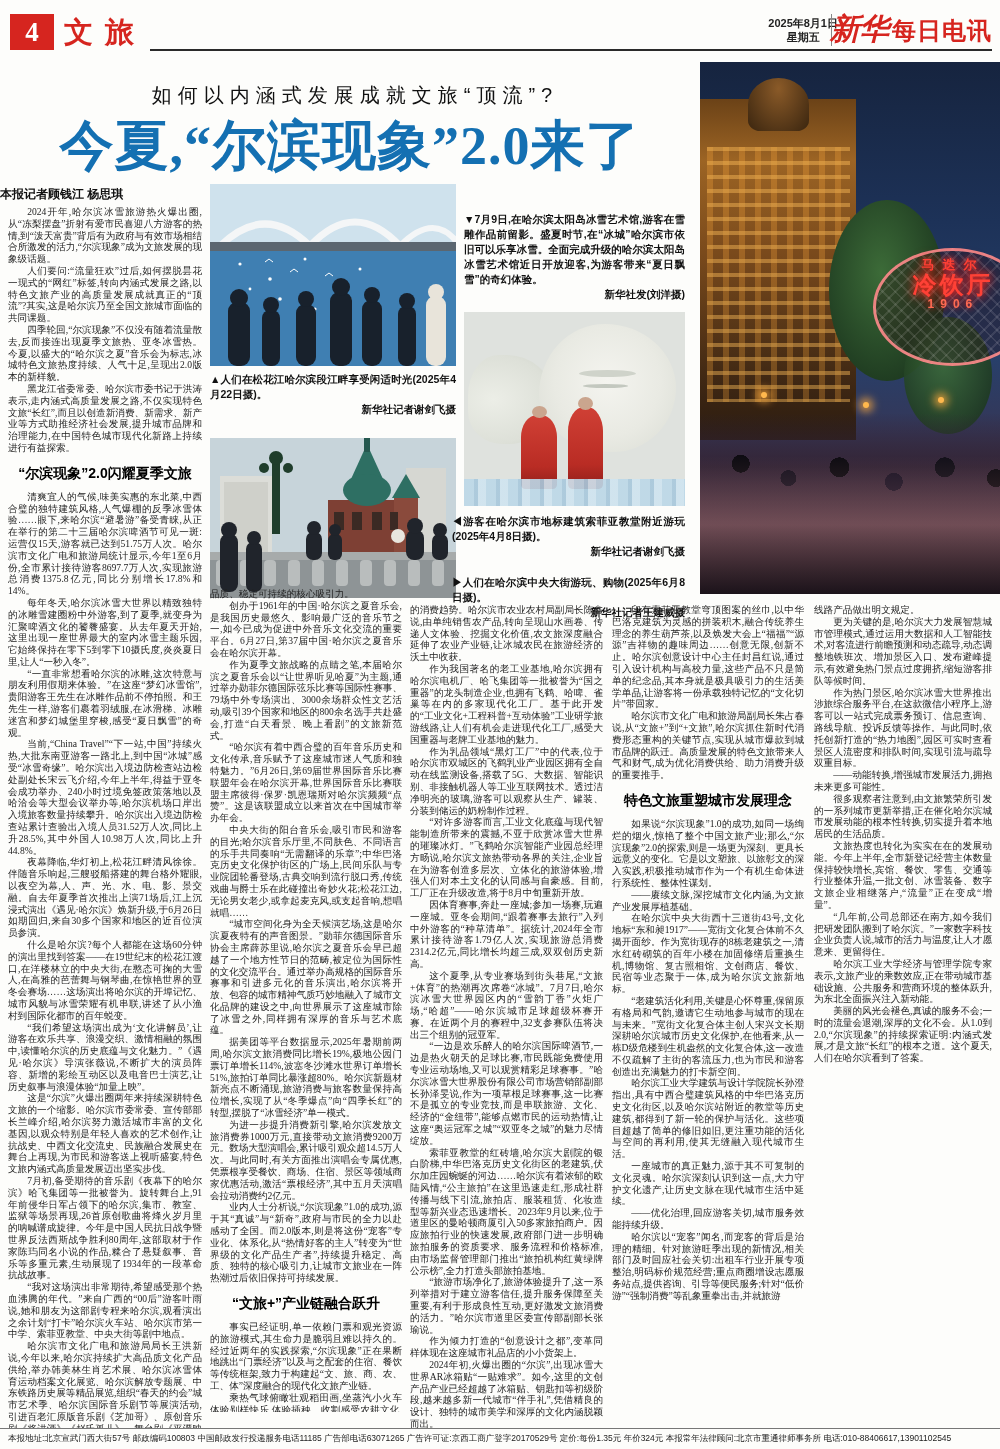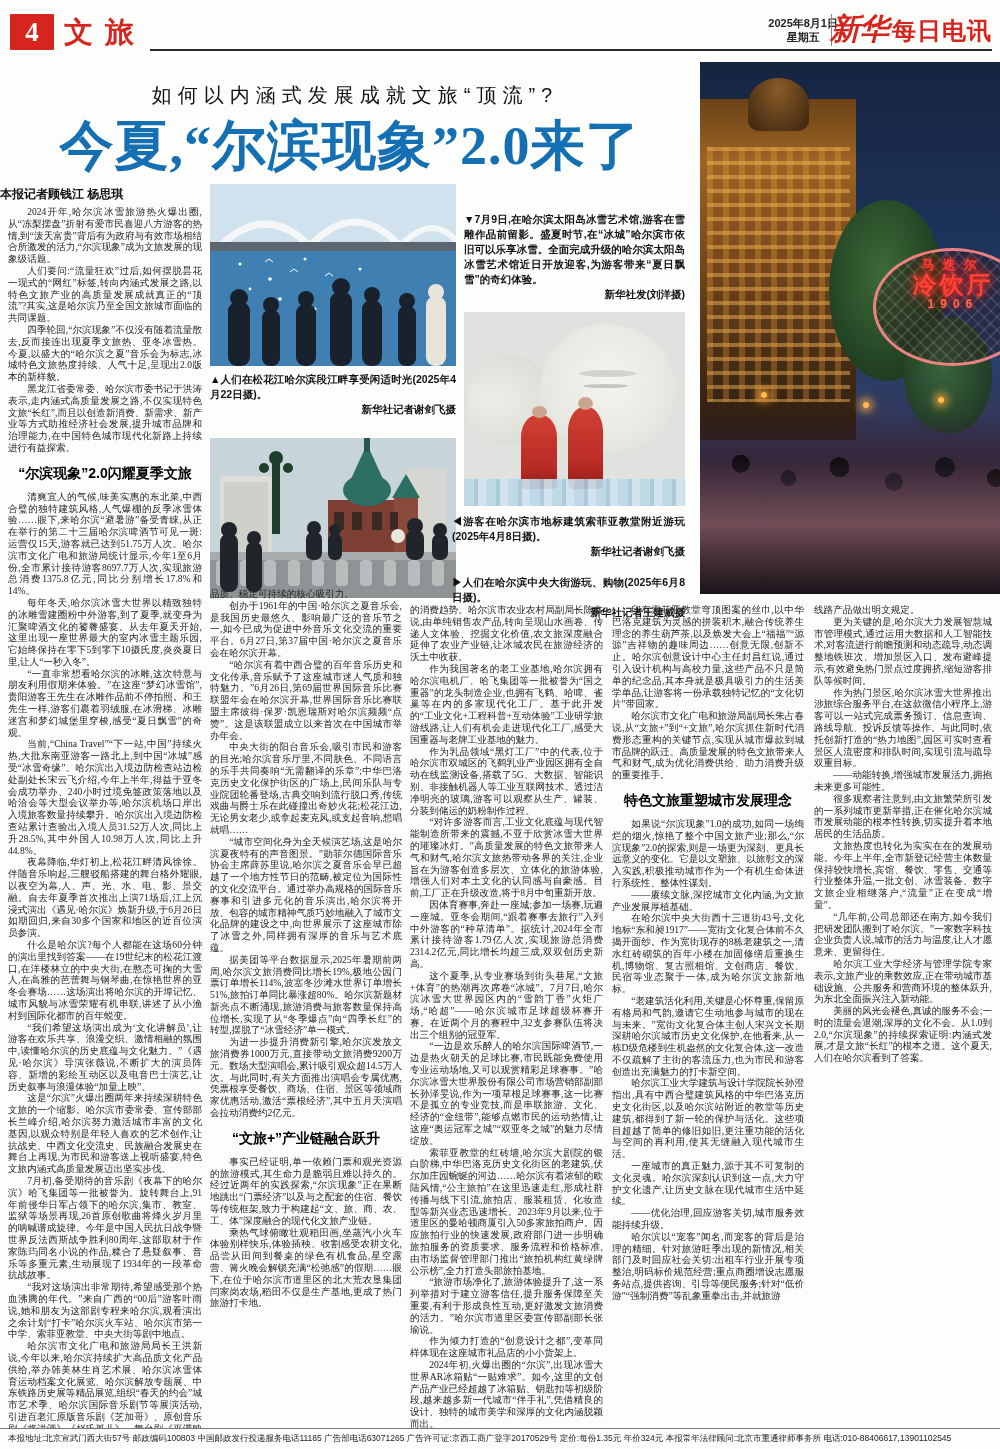--- a/index.html
+++ b/index.html
@@ -263,34 +263,36 @@
       <p>什么是哈尔滨?每个人都能在这场60分钟的演出里找到答案——在19世纪末的松花江渡口,在洋楼林立的中央大街,在憨态可掬的大雪人,在高雅的芭蕾舞与钢琴曲,在惊艳世界的亚冬会赛场……这场演出将哈尔滨的开埠记忆、城市风貌与冰雪荣耀有机串联,讲述了从小渔村到国际化都市的百年蜕变。</p>
       <p>“我们希望这场演出成为‘文化讲解员’,让游客在欢乐共享、浪漫交织、激情相融的氛围中,读懂哈尔滨的历史底蕴与文化魅力。”《遇见·哈尔滨》导演张薇说,不断扩大的演员阵容、新增的彩绘互动区以及电音巴士演艺,让历史叙事与浪漫体验“加量上映”。</p>
       <p>这是“尔滨”火爆出圈两年来持续深耕特色文旅的一个缩影。哈尔滨市委常委、宣传部部长兰峰介绍,哈尔滨努力激活城市丰富的文化基因,以观众特别是年轻人喜欢的艺术创作,让抗战史、中西文化交流史、民族融合发展史在舞台上再现,为市民和游客送上视听盛宴,特色文旅内涵式高质量发展迈出坚实步伐。</p>
       <p>7月初,备受期待的音乐剧《夜幕下的哈尔滨》哈飞集团等一批被誉为。旋转舞台上,91年前侵华日军占领下的哈尔滨,集市、教室、监狱等场景再现,26首原创歌曲将烽火岁月里的呐喊谱成旋律。今年是中国人民抗日战争暨世界反法西斯战争胜利80周年,这部取材于作家陈玙同名小说的作品,糅合了悬疑叙事、音乐等多重元素,生动展现了1934年的一段革命抗战故事。</p>
       <p>“我对这场演出非常期待,希望感受那个热血沸腾的年代。”来自广西的“00后”游客叶雨说,她和朋友为这部剧专程来哈尔滨,观看演出之余计划“打卡”哈尔滨火车站、哈尔滨市第一中学、索菲亚教堂、中央大街等剧中地点。</p>
       <p>哈尔滨市文化广电和旅游局局长王洪新说,今年以来,哈尔滨持续扩大高品质文化产品供给,举办韩美林生肖艺术展、哈尔滨冰雪体育运动档案文化展览、哈尔滨解放专题展、中东铁路历史展等精品展览,组织“春天的约会”城市艺术季、哈尔滨国际音乐剧节等展演活动,引进百老汇原版音乐剧《芝加哥》、原创音乐剧《将进酒》《赵氏孤儿》、舞台剧《平潭映象》、话剧《俗世奇人》等流量剧目,仅上半年就开展专业艺术演出400余场。</p>
     </div>
   <div class="col" id="col2">
       <p class="cont">品质、稳定可持续的核心吸引力。</p>
       <p>创办于1961年的中国·哈尔滨之夏音乐会,是我国历史最悠久、影响最广泛的音乐节之一,如今已成为促进中外音乐文化交流的重要平台。6月27日,第37届中国·哈尔滨之夏音乐会在哈尔滨开幕。</p>
+      <p>作为夏季文旅战略的点睛之笔,本届哈尔滨之夏音乐会以“让世界听见哈夏”为主题,通过举办勋菲尔德国际弦乐比赛等国际性赛事、79场中外专场演出、3000余场群众性文艺活动,吸引39个国家和地区的800余名选手共赴盛会,打造“白天看景、晚上看剧”的文旅新范式。</p>
       <p>“哈尔滨有着中西合璧的百年音乐历史和文化传承,音乐赋予了这座城市迷人气质和独特魅力。”6月26日,第69届世界国际音乐比赛联盟年会在哈尔滨开幕,世界国际音乐比赛联盟主席彼得·保罗·凯恩瑞斯对哈尔滨频频“点赞”。这是该联盟成立以来首次在中国城市举办年会。</p>
       <p>中央大街的阳台音乐会,吸引市民和游客的目光;哈尔滨音乐厅里,不同肤色、不同语言的乐手共同奏响“无需翻译的乐章”;中华巴洛克历史文化保护街区的广场上,民间乐队与专业院团轮番登场,古典交响到流行脱口秀,传统戏曲与爵士乐在此碰撞出奇妙火花;松花江边,无论男女老少,或拿起麦克风,或支起音响,想唱就唱……</p>
       <p>“城市空间化身为全天候演艺场,这是哈尔滨夏夜特有的声音图景。”勋菲尔德国际音乐协会主席薛苏里说,哈尔滨之夏音乐会早已超越了一个地方性节日的范畴,被定位为国际性的文化交流平台。通过举办高规格的国际音乐赛事和引进多元化的音乐演出,哈尔滨将开放、包容的城市精神气质巧妙地融入了城市文化品牌的建设之中,向世界展示了这座城市除了冰雪之外,同样拥有深厚的音乐与艺术底蕴。</p>
       <p>据美团等平台数据显示,2025年暑期前两周,哈尔滨文旅消费同比增长19%,极地公园门票订单增长114%,波塞冬沙滩水世界订单增长51%,旅拍订单同比暴涨超80%。哈尔滨新题材新亮点不断涌现,旅游消费与旅客数量保持高位增长,实现了从“冬季爆点”向“四季长红”的转型,摆脱了“冰雪经济”单一模式。</p>
       <p>为进一步提升消费新引擎,哈尔滨发放文旅消费券1000万元,直接带动文旅消费9200万元。数场大型演唱会,累计吸引观众超14.5万人次。与此同时,有关方面推出演唱会专属优惠,凭票根享受餐饮、商场、住宿、景区等领域商家优惠活动,激活“票根经济”,其中五月天演唱会拉动消费约2亿元。</p>
+      <p>业内人士分析说,“尔滨现象”1.0的成功,源于其“真诚”与“新奇”,政府与市民的全力以赴感动了全国。而2.0版本,则是将这份“宠客”专业化、体系化,从“热情好客的主人”转变为“世界级的文化产品生产者”,持续提升稳定、高质、独特的核心吸引力,让城市文旅业在一阵热潮过后依旧保持可持续发展。</p>
       <div class="subhead">“文旅+”产业链融合跃升</div>
       <p>事实已经证明,单一依赖门票和观光资源的旅游模式,其生命力是脆弱且难以持久的。经过近两年的实践探索,“尔滨现象”正在果断地跳出“门票经济”以及与之配套的住宿、餐饮等传统框架,致力于构建起“文、旅、商、农、工、体”深度融合的现代化文旅产业链。</p>
       <p>乘热气球俯瞰壮观稻田画,坐蒸汽小火车体验别样快乐,体验插秧、收割感受农耕文化,品尝从田间到餐桌的绿色有机食品,星空露营、篝火晚会解锁充满“松弛感”的假期……眼下,在位于哈尔滨市道里区的北大荒农垦集团闫家岗农场,稻田不仅是生产基地,更成了热门旅游打卡地。</p>
     </div>
   <div class="col" id="col3">
       <p class="cont">的消费趋势。哈尔滨市农业农村局副局长陈鑫说,由单纯销售农产品,转向呈现山水画卷、传递人文体验、挖掘文化价值,农文旅深度融合延伸了农业产业链,让冰城农民在旅游经济的沃土中收获。</p>
       <p>作为我国著名的老工业基地,哈尔滨拥有哈尔滨电机厂、哈飞集团等一批被誉为“国之重器”的龙头制造企业,也拥有飞鹤、哈啤、雀巢等在内的多家现代化工厂。基于此开发的“工业文化+工程科普+互动体验”工业研学旅游线路,让人们有机会走进现代化工厂,感受大国重器与老牌工业基地的魅力。</p>
       <p>作为乳品领域“黑灯工厂”中的代表,位于哈尔滨市双城区的飞鹤乳业产业园区拥有全自动在线监测设备,搭载了5G、大数据、智能识别、非接触机器人等工业互联网技术。透过洁净明亮的玻璃,游客可以观察从生产、罐装、分装到储运的奶粉制作过程。</p>
-      <p>“对许多游客而言,工业文化底蕴与现代智能制造所带来的震撼,不亚于欣赏冰雪大世界的璀璨冰灯。”高质量发展的特色文旅带来人气和财气,哈尔滨文旅热带动各界的关注,企业旨在为游客创造多层次、立体化的旅游体验,增强人们对本土文化的认同感与自豪感。目前,工厂正在升级改造,将于8月中旬重新开放。</p>
+      <p>“对许多游客而言,工业文化底蕴与现代智能制造所带来的震撼,不亚于欣赏冰雪大世界的璀璨冰灯。”飞鹤哈尔滨智能产业园总经理方旸说,哈尔滨文旅热带动各界的关注,企业旨在为游客创造多层次、立体化的旅游体验,增强人们对本土文化的认同感与自豪感。目前,工厂正在升级改造,将于8月中旬重新开放。</p>
       <p>因体育赛事,奔赴一座城;参加一场赛,玩遍一座城。亚冬会期间,“跟着赛事去旅行”入列中外游客的“种草清单”。据统计,2024年全市累计接待游客1.79亿人次,实现旅游总消费2314.2亿元,同比增长均超三成,双双创历史新高。</p>
       <p>这个夏季,从专业赛场到街头巷尾,“文旅+体育”的热潮再次席卷“冰城”。7月7日,哈尔滨冰雪大世界园区内的“雪韵丁香”火炬广场,“哈超”——哈尔滨城市足球超级杯赛开赛。在近两个月的赛程中,32支参赛队伍将决出三个组别的冠亚军。</p>
       <p>“一边是欢乐醉人的哈尔滨国际啤酒节,一边是热火朝天的足球比赛,市民既能免费使用专业运动场地,又可以观赏精彩足球赛事。”哈尔滨冰雪大世界股份有限公司市场营销部副部长孙泽旻说,作为一项草根足球赛事,这一比赛不是孤立的专业竞技,而是串联旅游、文化、经济的“金纽带”,能够点燃市民的运动热情,让这座“奥运冠军之城”“双亚冬之城”的魅力尽情绽放。</p>
       <p>索菲亚教堂的红砖墙,哈尔滨大剧院的银白阶梯,中华巴洛克历史文化街区的老建筑,伏尔加庄园蜿蜒的河边……哈尔滨有着浓郁的欧陆风情,“公主旅拍”在这里迅速走红,形成社群传播与线下引流,旅拍店、服装租赁、化妆造型等新兴业态迅速增长。2023年9月以来,位于道里区的曼哈顿商厦引入50多家旅拍商户。因应旅拍行业的快速发展,政府部门进一步明确旅拍服务的资质要求、服务流程和价格标准,由市场监督管理部门推出“旅拍机构红黄绿牌公示榜”,全力打造头部旅拍基地。</p>
       <p>“旅游市场净化了,旅游体验提升了,这一系列举措对于建立游客信任,提升服务保障至关重要,有利于形成良性互动,更好激发文旅消费的活力。”哈尔滨市道里区委宣传部副部长张瑜说。</p>
       <p>作为倾力打造的“创意设计之都”,变革同样体现在这座城市礼品店的小小货架上。</p>
       <p>2024年初,火爆出圈的“尔滨”,出现冰雪大世界AR冰箱贴“一贴难求”。如今,这里的文创产品产业已经超越了冰箱贴、钥匙扣等初级阶段,越来越多新一代城市“伴手礼”,凭借精良的设计、独特的城市美学和深厚的文化内涵脱颖而出。</p>
     </div>
   <div class="col" id="col4">
       <p>印有索菲亚教堂穹顶图案的丝巾,以中华巴洛克建筑为灵感的拼装积木,融合传统养生理念的养生葫芦茶,以及焕发大会上“福福”“源源”吉祥物的趣味周边……创意无限,创新不止。哈尔滨创意设计中心主任封昌红说,通过引入设计机构与高校力量,这些产品不只是简单的纪念品,其本身就是极具吸引力的生活美学单品,让游客将一份承载独特记忆的“文化切片”带回家。</p>

